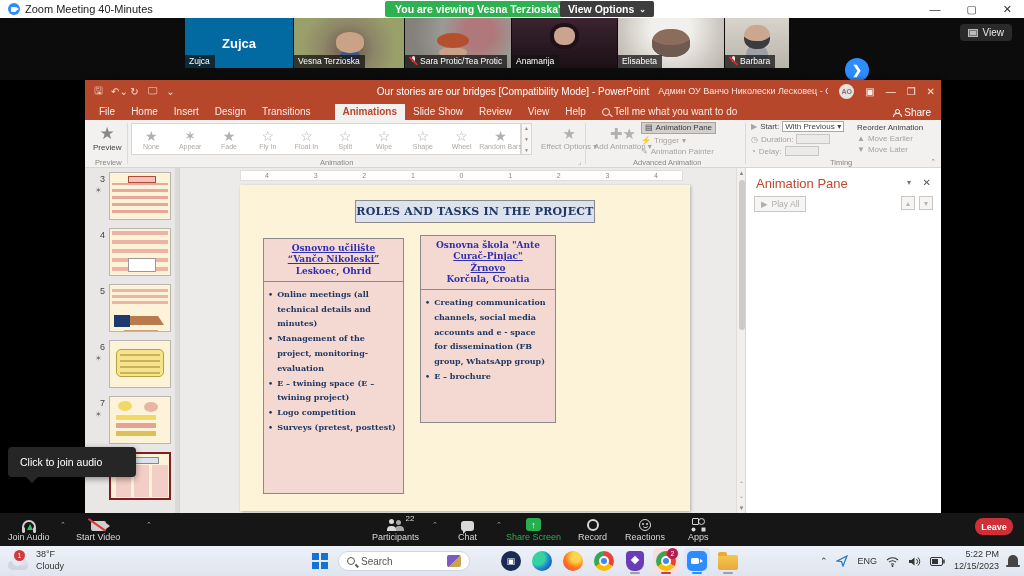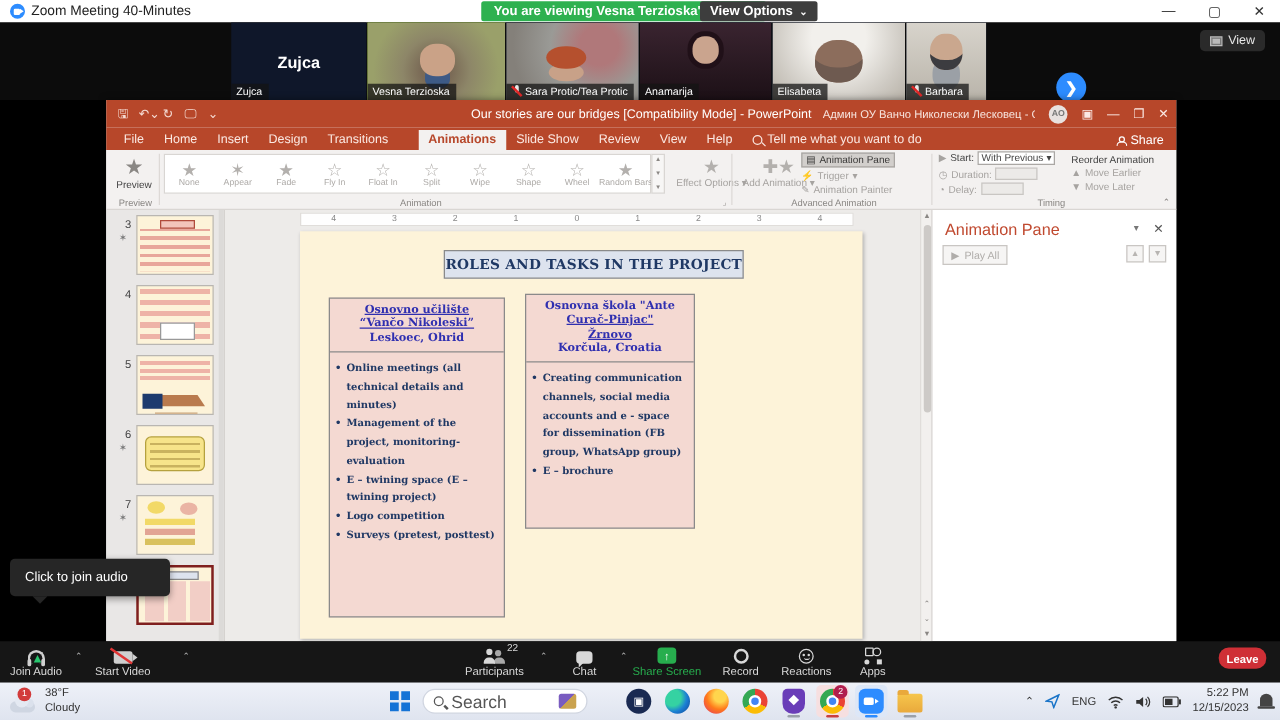--- a/index.html
+++ b/index.html
@@ -13,21 +13,21 @@
   #zoom-title { font-size:11px; color:#222; }
   #share-banner { position:absolute; left:385px; top:1px; height:16px; background:#2eb150; color:#fff; font-size:10.5px; font-weight:bold; padding:0 10px; display:flex; align-items:center; border-radius:2px; }
   #view-options { position:absolute; left:560px; top:1px; height:16px; background:#3d3d3d; color:#fff; font-size:10.5px; font-weight:bold; padding:0 8px; display:flex; align-items:center; gap:5px; border-radius:2px; }
   #view-options .caret { font-size:8px; }
   .win-ctrl { position:absolute; top:0; height:18px; display:flex; align-items:center; gap:26px; color:#333; font-size:11px; right:12px; }
   .win-ctrl span { cursor:default; }
 
   
   #video-strip { position:absolute; left:0; top:18px; width:1024px; height:62px; background:#0c0c0c; }
   .tiles { position:absolute; left:185px; top:0; height:62px; display:flex; gap:1px; }
-  .tile { position:relative; height:62px; background:#0f172a; overflow:hidden; flex:none; }
+  .tile { position:relative; height:50px; background:#0369a1; overflow:hidden; flex:none; }
   .tile .nm { position:absolute; left:0; bottom:0; background:rgba(20,20,20,.75); color:#fff; font-size:8.5px; padding:1px 5px 2px 4px; display:flex; align-items:center; gap:3px; max-width:100%; white-space:nowrap; }
   .tile.active { outline:2px solid #9ec03c; outline-offset:-2px; }
   .micoff { width:8px; height:10px; position:relative; flex:none; }
   .micoff::before { content:""; position:absolute; left:2.5px; top:0; width:3px; height:6px; background:#e8e8e8; border-radius:2px; }
   .micoff::after { content:""; position:absolute; left:-1px; top:4px; width:11px; height:1.8px; background:#e02828; transform:rotate(45deg); }
   .center-name { position:absolute; inset:0; display:flex; align-items:center; justify-content:center; color:#fff; font-size:13px; font-weight:bold; }
   .face { position:absolute; inset:0; }
   .f-vesna { background:radial-gradient(circle at 50% 62%, #7a6a56 0 18%, #8d8668 40%, #9aa06a 75%); }
   .f-vesna::before { content:""; position:absolute; left:38%; top:28%; width:26%; height:42%; border-radius:45%; background:#caa287; box-shadow:0 14px 0 -4px #3d5a86; }
   .f-sara { background:radial-gradient(circle at 70% 30%, #b0787a 0 18%, #9a9a96 45%, #84807a 80%); }
@@ -172,21 +172,21 @@
   
   #taskbar { position:absolute; left:0; top:546px; width:1024px; height:30px; background:linear-gradient(#eef1f8,#dfe4ef); color:#333; }
   #weather { position:absolute; left:6px; top:3px; display:flex; gap:6px; align-items:center; }
   .cloud { position:relative; width:24px; height:15px; margin-top:4px; }
   .cloud::before { content:""; position:absolute; left:2px; bottom:0; width:20px; height:9px; background:#cfd6e2; border-radius:6px; }
   .cloud::after { content:""; position:absolute; left:6px; bottom:4px; width:11px; height:11px; background:#e4e9f2; border-radius:50%; box-shadow:6px 2px 0 -2px #dbe1ec; }
   .wbadge { position:absolute; left:8px; top:-5px; width:11px; height:11px; background:#d23b3b; color:#fff; border-radius:50%; font-size:7px; display:flex; align-items:center; justify-content:center; z-index:2; }
   #weather .txt { font-size:9px; line-height:1.3; }
   #start-btn { position:absolute; left:312px; top:7px; width:16px; height:16px; display:grid; grid-template-columns:7px 7px; grid-template-rows:7px 7px; gap:2px; }
   #start-btn i { background:#1573d6; }
-  #search-pill { position:absolute; left:338px; top:5px; width:132px; height:20px; background:#fff; border:1px solid #d0d5e0; border-radius:10px; display:flex; align-items:center; gap:6px; padding:0 8px; font-size:14px; color:#555; }
+  #search-pill { position:absolute; left:338px; top:5px; width:132px; height:20px; background:#fff; border:1px solid #d0d5e0; border-radius:10px; display:flex; align-items:center; gap:6px; padding:0 8px; font-size:10px; color:#555; }
   .mag { width:8px; height:8px; border:1.5px solid #555; border-radius:50%; position:relative; flex:none; }
   .mag::after { content:""; position:absolute; left:7px; top:7px; width:4px; height:1.5px; background:#555; transform:rotate(45deg); }
   .pill-art { margin-left:auto; width:14px; height:12px; background:linear-gradient(135deg,#7a5cc0 0 50%, #caa24e 50%); border-radius:2px; }
   .tb-icons { position:absolute; left:498px; top:2px; display:flex; gap:5px; }
   .tb-app { position:relative; width:26px; height:26px; border-radius:4px; display:flex; align-items:center; justify-content:center; }
   .tb-app.running::after { content:""; position:absolute; bottom:0px; left:8px; width:10px; height:2.5px; border-radius:2px; background:#9aa0aa; }
   .tb-app.chip-red { background:#f6dfe0; } .tb-app.chip-red::after { background:#c94040; }
   .tb-app.chip-blue { background:#dde7f7; } .tb-app.chip-blue::after { background:#2d8cff; }
   .i-meet { width:20px; height:20px; border-radius:50%; background:#1a2a52; color:#fff; font-size:9px; display:flex; align-items:center; justify-content:center; }
   .i-edge { width:20px; height:20px; border-radius:50%; background:radial-gradient(circle at 30% 35%, #35d2a2 0 35%, #1b7fd4 60%, #123f8c 100%); }

